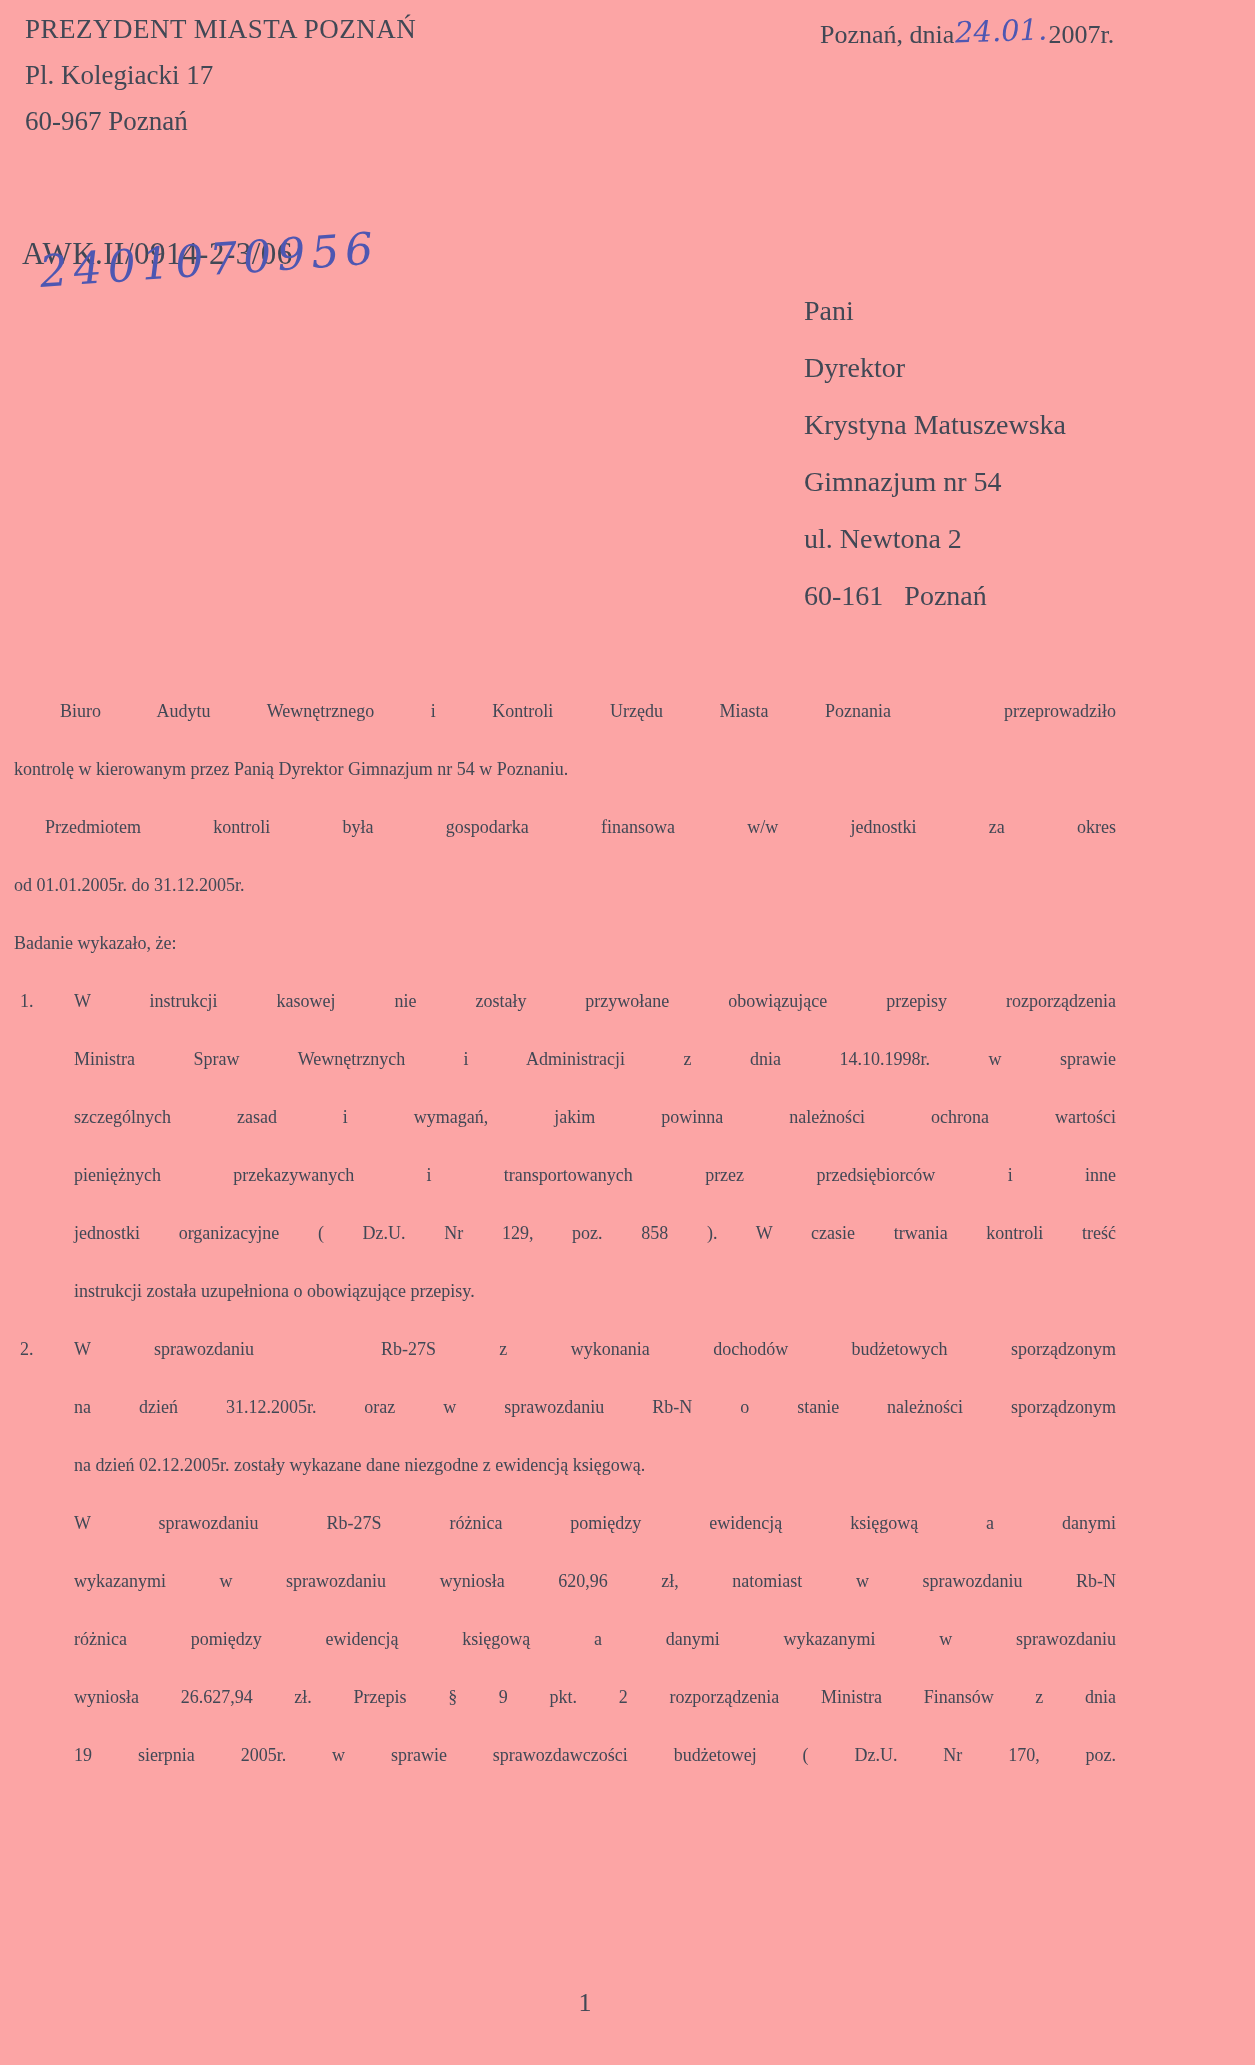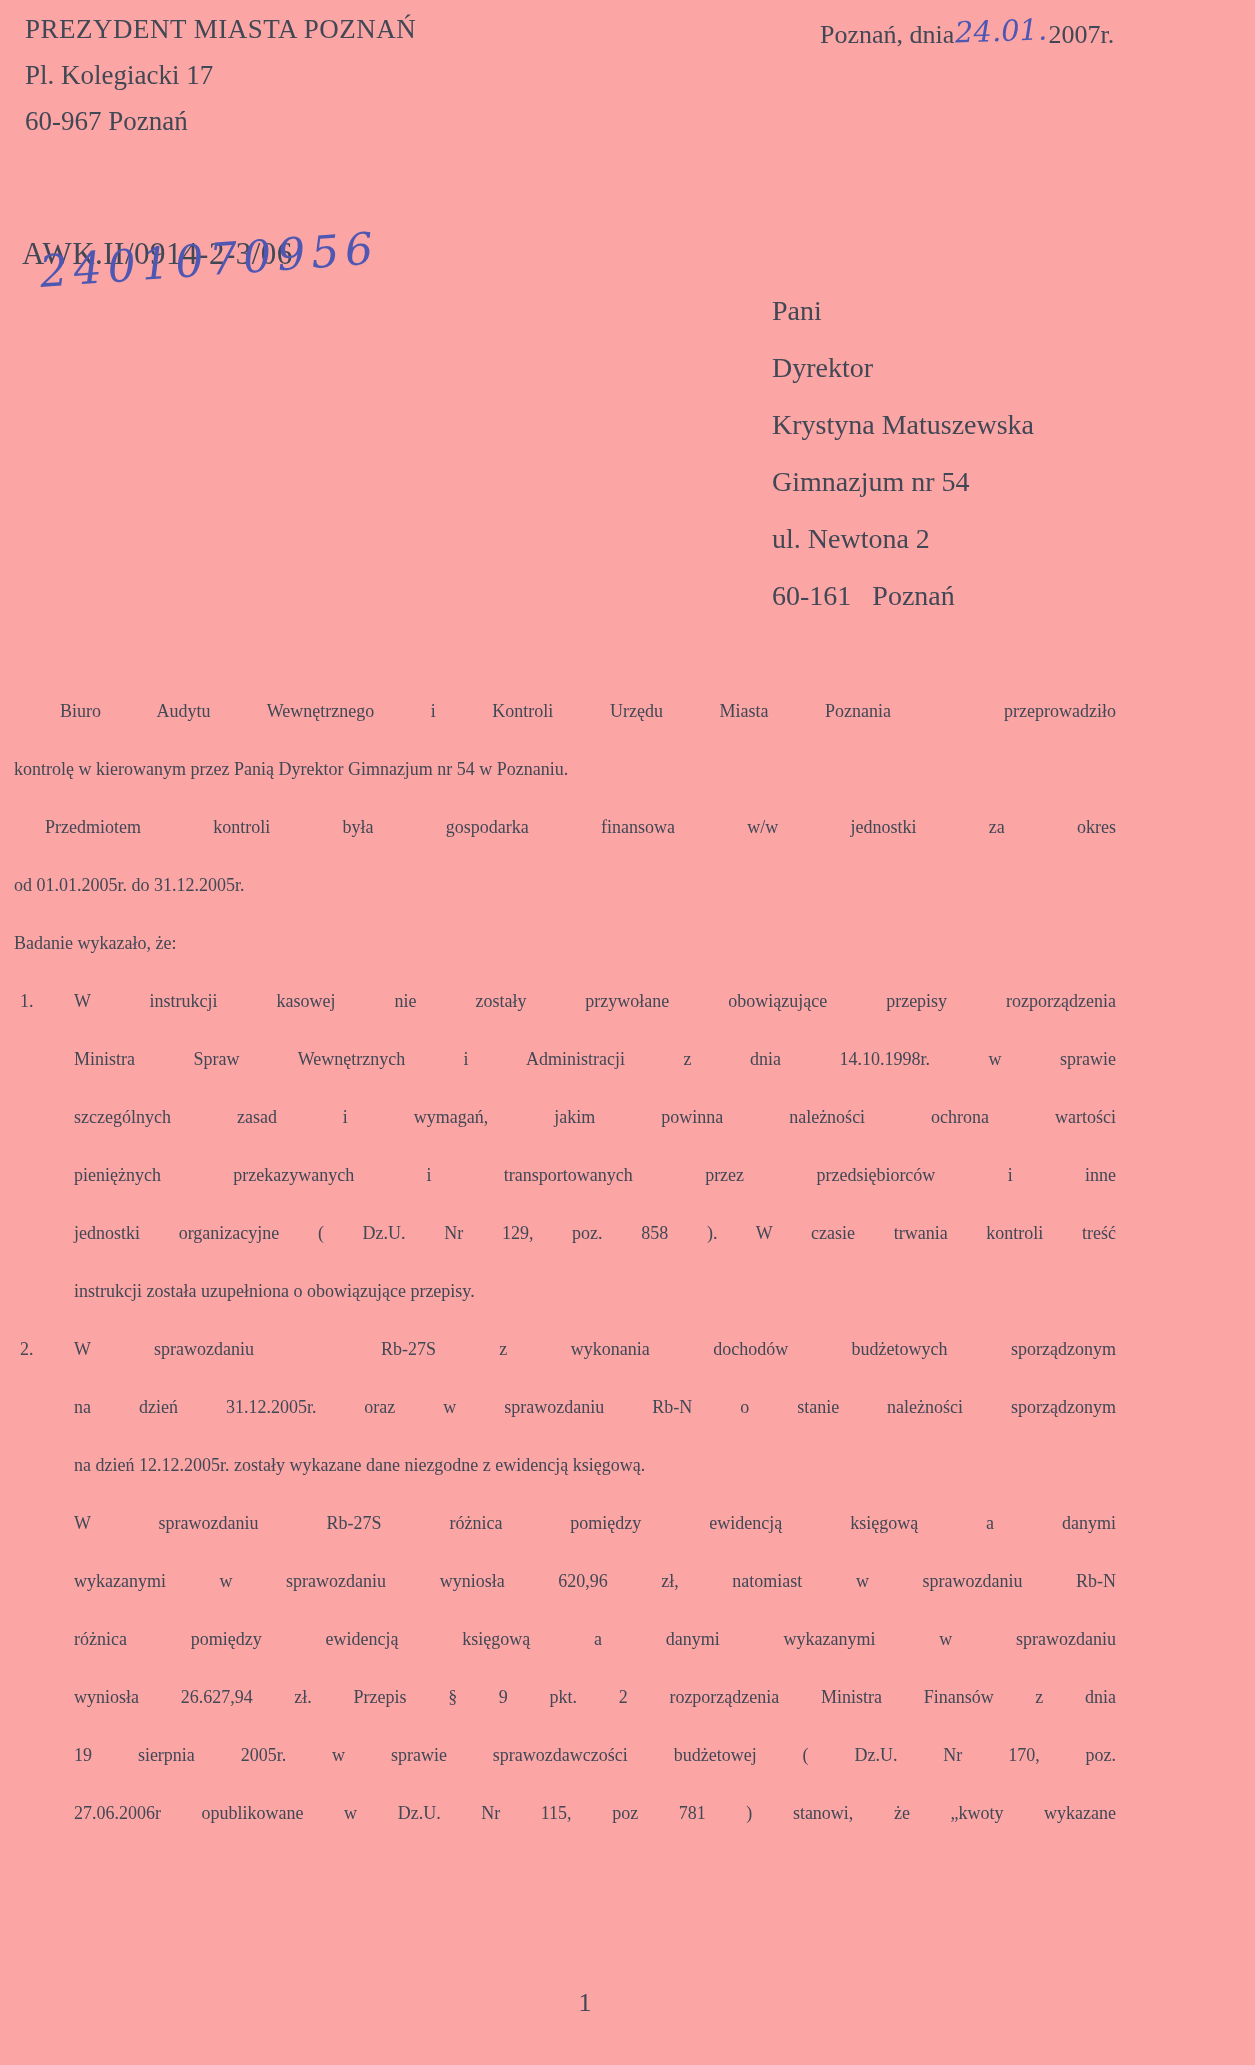--- a/index.html
+++ b/index.html
@@ -21,21 +21,21 @@
   .hand-date{display:inline-block;font-size:29px;transform:rotate(-2deg) translateY(-2px);margin:0 1px;}
   
   .reference{position:absolute;left:22px;top:236px;font-size:31px;letter-spacing:.5px;}
   
   .hand-number{
     position:absolute;left:38px;top:246px;
     font-size:44px;letter-spacing:6px;
     transform:rotate(-4deg);transform-origin:left top;
   }
   
-  .recipient{position:absolute;left:772px;top:282px;font-size:28px;line-height:57px;}
+  .recipient{position:absolute;left:804px;top:282px;font-size:28px;line-height:57px;}
   
   .page-body{position:absolute;left:14px;top:682px;width:1102px;font-size:18px;}
   .line{line-height:58px;}
   .j{text-align:justify;text-align-last:justify;-moz-text-align-last:justify;}
   .ind1{text-indent:46px;}
   .ind2{text-indent:31px;}
   .item{position:relative;padding-left:60px;}
   .item-num{position:absolute;left:6px;top:0;line-height:58px;}
   
   .page-num{position:absolute;left:0;top:1988px;width:1170px;text-align:center;font-size:26px;}
@@ -91,26 +91,25 @@
       <div class="line j">szczególnych zasad i wymagań, jakim powinna należności ochrona wartości</div>
       <div class="line j">pieniężnych przekazywanych i transportowanych przez przedsiębiorców i inne</div>
       <div class="line j">jednostki organizacyjne ( Dz.U. Nr 129, poz. 858 ). W czasie trwania kontroli treść</div>
       <div class="line">instrukcji została uzupełniona o obowiązujące przepisy.</div>
     </div>
 
     <div class="item">
       <span class="item-num">2.</span>
       <div class="line j">W sprawozdaniu &nbsp;Rb-27S z wykonania dochodów budżetowych sporządzonym</div>
       <div class="line j">na dzień 31.12.2005r. oraz w sprawozdaniu Rb-N o stanie należności sporządzonym</div>
-      <div class="line">na dzień 12.12.2005r. zostały wykazane dane niezgodne z ewidencją księgową.</div>
+      <div class="line">na dzień 02.12.2005r. zostały wykazane dane niezgodne z ewidencją księgową.</div>
       <div class="line j">W sprawozdaniu Rb-27S różnica pomiędzy ewidencją księgową a danymi</div>
       <div class="line j">wykazanymi w sprawozdaniu wyniosła 620,96 zł, natomiast w sprawozdaniu Rb-N</div>
       <div class="line j">różnica pomiędzy ewidencją księgową a danymi wykazanymi w sprawozdaniu</div>
       <div class="line j">wyniosła 26.627,94 zł. Przepis § 9 pkt. 2 rozporządzenia Ministra Finansów z dnia</div>
       <div class="line j">19 sierpnia 2005r. w sprawie sprawozdawczości budżetowej ( Dz.U. Nr 170, poz.</div>
-      <div class="line j">27.06.2006r opublikowane w Dz.U. Nr 115, poz 781 ) stanowi, że „kwoty wykazane</div>
     </div>
 
   </div>
 
   <div class="page-num">1</div>
 
 </div>
 
 </body></html>

